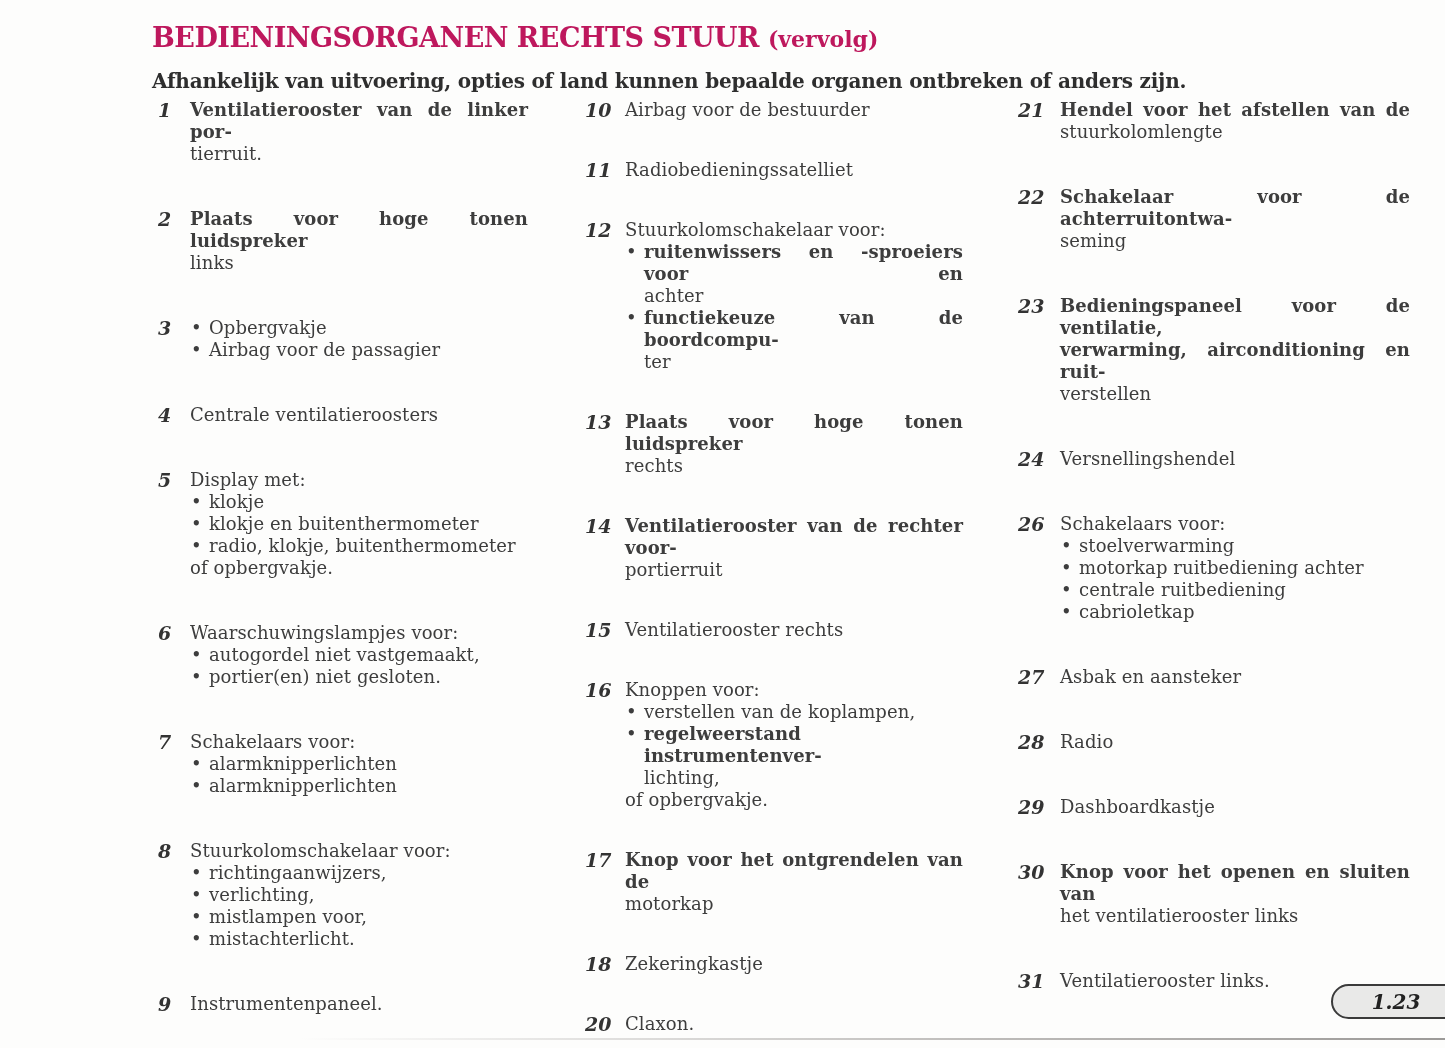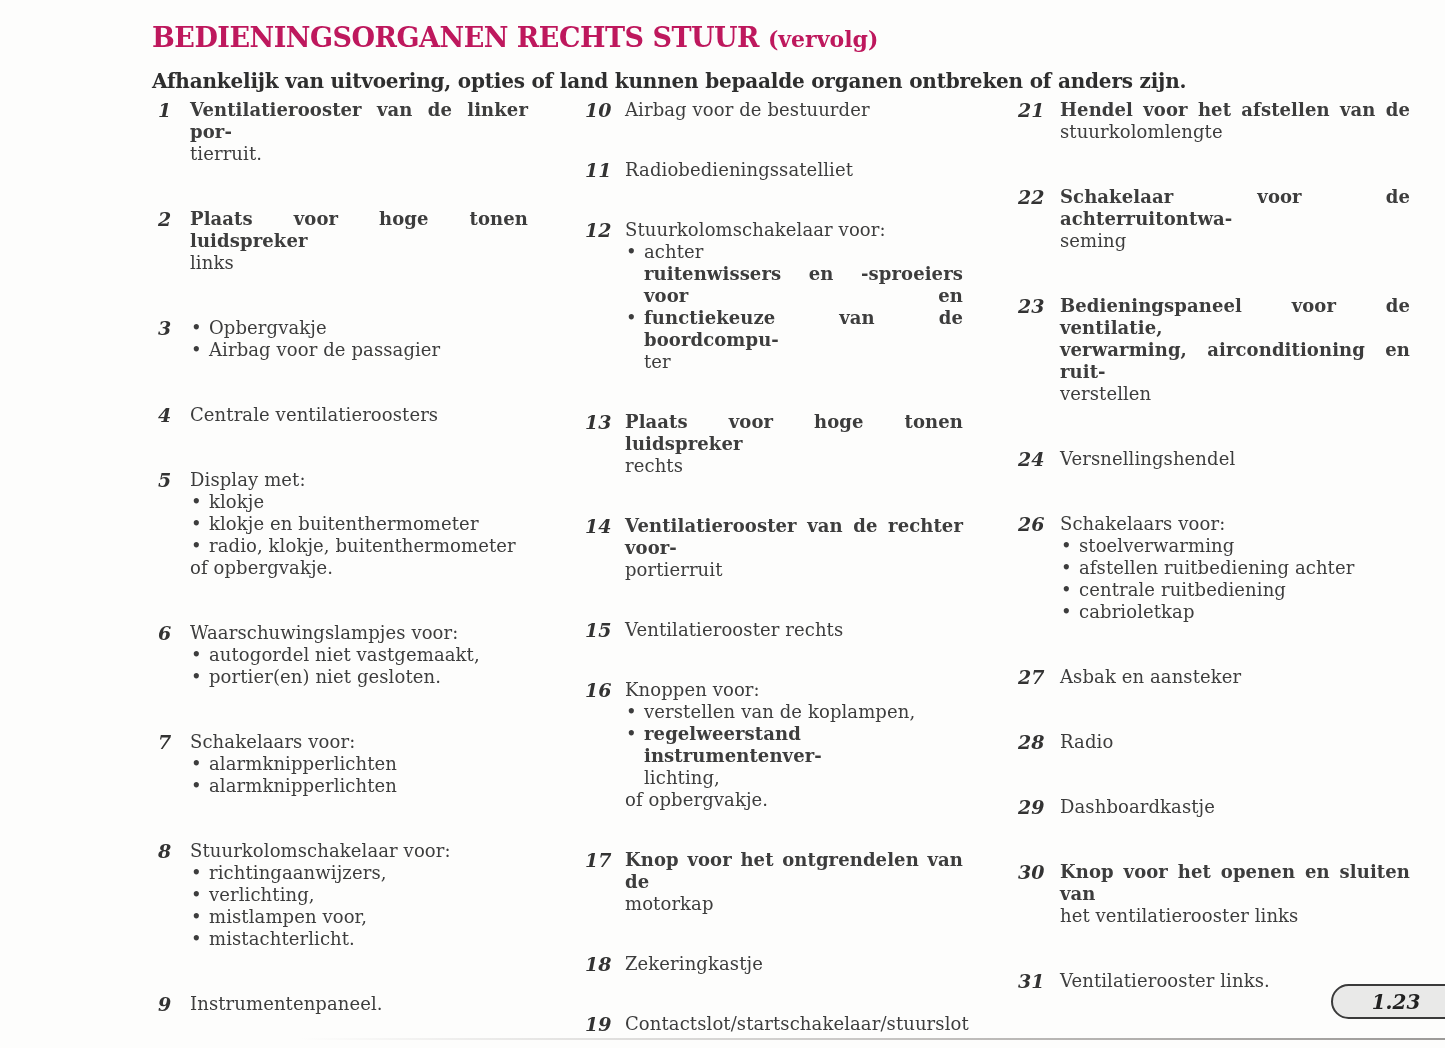--- a/index.html
+++ b/index.html
@@ -226,22 +226,22 @@
           </div>
         </div>
         <div class="item">
           <span class="num">12</span>
           <div class="body">
             <div class="seg">
               <div class="line">Stuurkolomschakelaar voor:</div>
             </div>
             <div class="seg bullet">
               <span class="dot">•</span>
+              <div class="line just">ruitenwissers en -sproeiers voor en</div>
               <div class="line">achter</div>
-              <div class="line just">ruitenwissers en -sproeiers voor en</div>
             </div>
             <div class="seg bullet">
               <span class="dot">•</span>
               <div class="line just">functiekeuze van de boordcompu-</div>
               <div class="line">ter</div>
             </div>
           </div>
         </div>
         <div class="item">
           <span class="num">13</span>
@@ -296,28 +296,20 @@
               <div class="line just">Knop voor het ontgrendelen van de</div>
               <div class="line">motorkap</div>
             </div>
           </div>
         </div>
         <div class="item">
           <span class="num">18</span>
           <div class="body">
             <div class="seg">
               <div class="line">Zekeringkastje</div>
-            </div>
-          </div>
-        </div>
-        <div class="item">
-          <span class="num">19</span>
-          <div class="body">
-            <div class="seg">
-              <div class="line">Contactslot/startschakelaar/stuurslot</div>
             </div>
           </div>
         </div>
         <div class="item">
           <span class="num">20</span>
           <div class="body">
             <div class="seg">
               <div class="line">Claxon.</div>
             </div>
           </div>
@@ -365,21 +357,21 @@
           <div class="body">
             <div class="seg">
               <div class="line">Schakelaars voor:</div>
             </div>
             <div class="seg bullet">
               <span class="dot">•</span>
               <div class="line">stoelverwarming</div>
             </div>
             <div class="seg bullet">
               <span class="dot">•</span>
-              <div class="line">afstellen ruitbediening achter</div>
+              <div class="line">motorkap ruitbediening achter</div>
             </div>
             <div class="seg bullet">
               <span class="dot">•</span>
               <div class="line">centrale ruitbediening</div>
             </div>
             <div class="seg bullet">
               <span class="dot">•</span>
               <div class="line">cabrioletkap</div>
             </div>
           </div>

